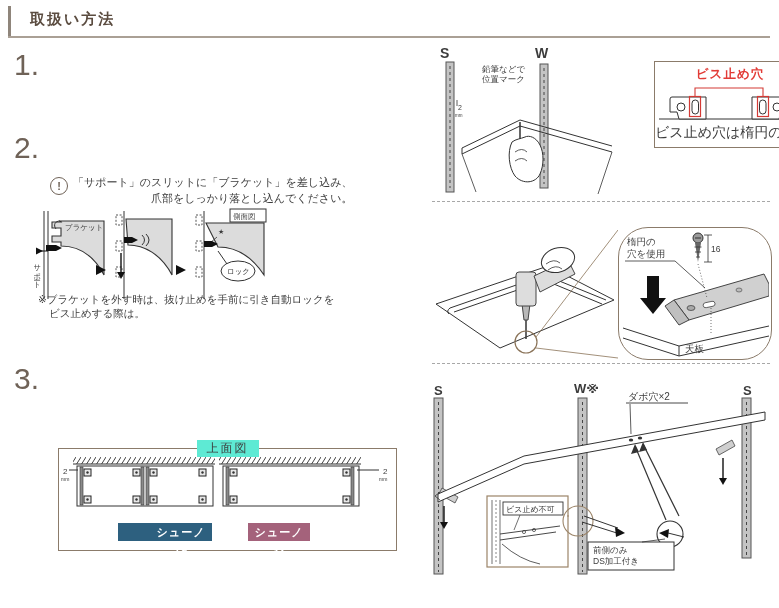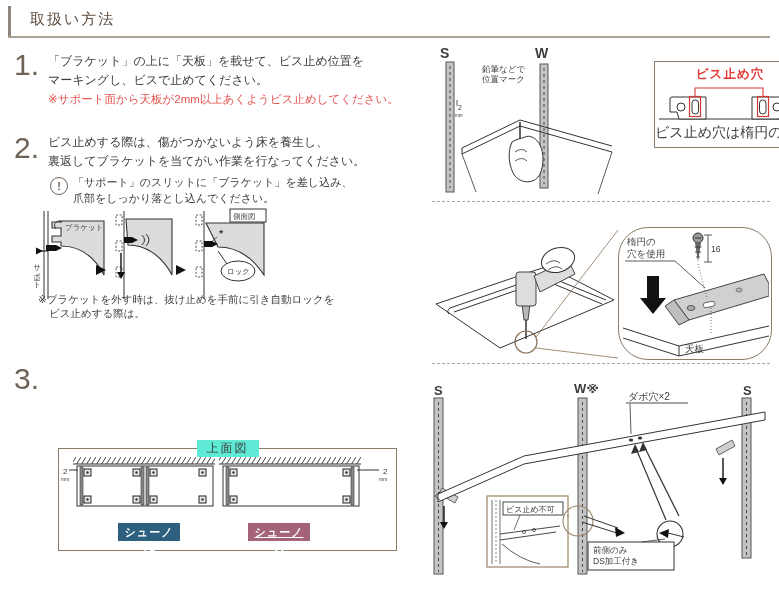--- a/index.html
+++ b/index.html
@@ -2,69 +2,60 @@
 <html><head>
 <meta charset="utf-8">
 <style>
   html,body{margin:0;padding:0;background:#fff;}
   #page{position:relative;width:779px;height:608px;background:#fff;overflow:hidden;
         font-family:"Liberation Sans","DejaVu Sans",sans-serif;color:#3c3c3c;}
   .abs{position:absolute;}
   .nowrap{white-space:nowrap;}
   
   .hdr-bar{left:8px;top:6px;width:3px;height:30px;background:#8f857b;}
-  .hdr-title{left:30px;top:10px;font-size:15px;font-weight:normal;color:#5b4c40;letter-spacing:2px;}
+  .hdr-title{left:30px;top:10px;font-size:15px;font-weight:bold;color:#5b4c40;letter-spacing:2px;}
   .hdr-line{left:8px;top:36px;width:762px;height:2px;background:#aaa095;}
   
   .stepnum{font-size:30px;color:#6f6257;line-height:30px;}
   .t{font-size:12px;line-height:19px;}
   .small-note{font-size:10.5px;line-height:14px;}
   .red-note{font-size:11.5px;color:#e4534e;}
   
   .cicon{width:16px;height:16px;border:1.6px solid #6f6257;border-radius:50%;
          color:#6f6257;font-weight:bold;font-size:11px;text-align:center;line-height:16px;}
-  .ctext{font-size:11px;line-height:16px;}
+  .ctext{font-size:11px;line-height:16px;text-align:right;}
   
   .inset{border:1px solid #8b7b6a;background:#fff;}
   .legend{position:absolute;top:-9px;left:50%;transform:translateX(-50%);
           background:#5eead4;padding:0 10px;font-size:12px;letter-spacing:2px;white-space:nowrap;}
   .box1-title{text-align:center;font-size:12.5px;font-weight:bold;color:#e23b36;letter-spacing:1px;margin-top:4px;}
   .box1-cap{position:absolute;left:0;right:0;bottom:5px;text-align:center;font-size:14px;}
   
   .badge{position:absolute;width:62px;height:18px;color:#fff;font-size:11px;font-weight:bold;
          text-align:center;line-height:18px;letter-spacing:1px;}
-  .badge-blue{background:#2d607f;}
-  .badge-mauve{background:#a4627b;text-decoration:underline;}
+  .badge-blue{background:#2d607f;padding-left:32px;}
+  .badge-mauve{background:#a4627b;}
   
   .sep{width:338px;height:0;border-top:1px dashed #a8a8a8;}
   .bottom-red{font-size:11px;color:#e8625d;}
   svg{display:block;}
   svg text{font-family:"Liberation Sans","DejaVu Sans",sans-serif;fill:#3c3c3c;}
 </style>
 </head>
 <body>
 
 <div id="page">
 
   <div class="abs hdr-bar"></div>
   <div class="abs hdr-title nowrap">取扱い方法</div>
   <div class="abs hdr-line"></div>
 
   <div class="abs stepnum" style="left:14px;top:50px;">1.</div>
-  <div class="abs" style="left:48px;top:52px;">
-    <div class="t nowrap">「ブラケット」の上に「天板」を載せて、ビス止め位置を</div>
-    <div class="t nowrap">マーキングし、ビスで止めてください。</div>
-    <div class="red-note nowrap" style="margin-top:2px;">※サポート面から天板が2mm以上あくようビス止めしてください。</div>
-  </div>
 
   <div class="abs stepnum" style="left:14px;top:133px;">2.</div>
-  <div class="abs" style="left:48px;top:133px;">
-    <div class="t nowrap">ビス止めする際は、傷がつかないよう床を養生し、</div>
-    <div class="t nowrap">裏返してブラケットを当てがい作業を行なってください。</div>
-  </div>
 
   <div class="abs cicon" style="left:50px;top:177px;">!</div>
   <div class="abs" style="left:73px;top:174px;">
     <div class="ctext nowrap">「サポート」のスリットに「ブラケット」を差し込み、</div>
     <div class="ctext nowrap">爪部をしっかり落とし込んでください。</div>
   </div>
 
   <svg class="abs" style="left:34px;top:207px;" width="236" height="94" viewBox="0 0 236 94">
 
     <g>

